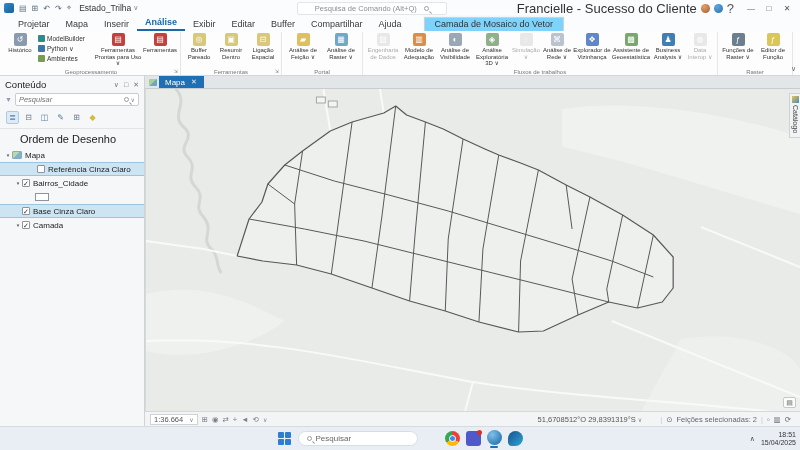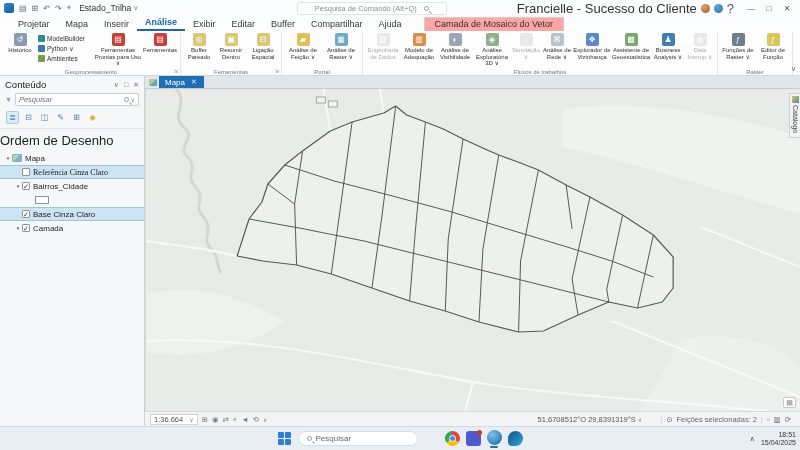--- a/index.html
+++ b/index.html
@@ -22,21 +22,21 @@
   .avatar { width:9px; height:9px; border-radius:50%; background:radial-gradient(circle at 35% 30%,#e8a06a,#9a5b33); }
   .cloudico { width:9px; height:9px; border-radius:50%; background:radial-gradient(circle at 35% 30%,#5aa7e0,#2c6fa8); }
   .winbtns { display:flex; margin-left:8px; }
   .winbtns span { width:18px; text-align:center; font-size:8px; color:#555; cursor:default; }
 
   
   .menubar { position:absolute; top:16px; left:0; right:0; height:15px; background:#fbfcfd;
              display:flex; align-items:flex-end; padding-left:10px; font-size:9px; color:#3a3a3a; }
   .mtab { padding:1px 8px 2px; cursor:default; }
   .mtab.active { color:#1a68a7; font-weight:bold; border-bottom:2px solid #1a68a7; }
-  .ctxtab { margin-left:14px; background:#fca5a5; border:1px solid #cfd2d5; border-bottom:none;
+  .ctxtab { margin-left:14px; background:#7dd3fc; border:1px solid #cfd2d5; border-bottom:none;
             padding:1px 10px 2px; color:#333; box-shadow:0 -1px 2px rgba(0,0,0,.05); }
 
   
   .ribbon { position:absolute; top:31px; left:0; right:0; height:45px; background:#fdfdfe;
             border-bottom:1px solid #d4d7da; display:flex; align-items:stretch; padding:1px 2px 0; }
   .rgroup { display:flex; flex-direction:column; border-right:1px solid #e4e6e8; padding:0 2px; }
   .rbtns { flex:1; display:flex; align-items:flex-start; }
   .rlabel { height:9px; font-size:6px; color:#777; text-align:center; position:relative; line-height:9px; }
   .rlabel .launcher { position:absolute; right:0; bottom:1px; font-size:5px; color:#888; }
   .rbtn { display:flex; flex-direction:column; align-items:center; padding-top:1px;
@@ -66,21 +66,21 @@
                padding:1px 3px; border-radius:2px; }
   .searchbox input { border:none; outline:none; width:100%; font-size:7.5px; color:#666;
                      font-family:"Liberation Sans",sans-serif; background:transparent; font-style:italic; }
   .mag { width:5px; height:5px; border:1px solid #9aa0a6; border-radius:50%; position:relative; flex:none; }
   .mag::after { content:""; position:absolute; width:3px; height:1px; background:#9aa0a6;
                 transform:rotate(45deg); left:4px; top:5px; }
   .toc-tools { display:flex; gap:3px; padding:2px 6px 4px; border-bottom:1px solid #e2e4e6; }
   .ticon { width:13px; height:13px; display:flex; align-items:center; justify-content:center;
            font-size:8px; color:#5b7ea0; border:1px solid transparent; border-radius:2px; cursor:default; }
   .ticon.active { background:#dcebf6; border-color:#a8cce4; }
-  .toc-section { padding:4px 0 2px; font-size:13px; color:#222; }
+  .toc-section { padding:4px 20px 2px; font-size:11px; color:#222; }
   .tree { flex:1; overflow:hidden; padding-top:1px; }
   .trow { display:flex; align-items:center; height:14px; position:relative; cursor:default; }
   .trow .exp { width:8px; font-size:5px; color:#555; text-align:center; flex:none; }
   .cb { width:8px; height:8px; border:1px solid #8f9499; background:#fff; flex:none;
         font-size:7px; line-height:7px; text-align:center; color:#333; margin-right:3px; border-radius:1px; }
   .tlabel { white-space:nowrap; overflow:hidden; font-size:8px; color:#222; }
   .trow.selected { background:#cde4f2; border-top:1px solid #9cc4dd; border-bottom:1px solid #9cc4dd; }
   .mapico { width:10px; height:8px; border-radius:1px; flex:none; margin-right:3px;
             background:linear-gradient(135deg,#bcd9a0 50%,#7fb3d5 50%); border:1px solid #8fa8be; }
   .swatch { width:14px; height:8px; background:#fff; border:1px solid #8f9499; margin-left:3px; }
@@ -335,21 +335,21 @@
           <div class="ticon">⊞</div>
           <div class="ticon" style="color: rgb(216, 185, 62);">◆</div>
         </div>
       <div class="toc-section">Ordem de Desenho</div>
       <div class="tree" id="toc-tree">
           <div class="trow" style="padding-left: 4px;">
             <span class="exp">▾</span>
             <span class="mapico"></span>
             <span class="tlabel">Mapa</span>
           </div>
-          <div class="trow selected" style="padding-left: 14px; font-family: Liberation Serif, serif;">
+          <div class="trow selected" style="padding-left: 29px;">
             <span class="exp"></span>
             <span class="cb"></span>
             <span class="tlabel">Referência Cinza Claro</span>
           </div>
           <div class="trow" style="padding-left: 14px;">
             <span class="exp">▾</span>
             <span class="cb">✓</span>
             <span class="tlabel">Bairros_Cidade</span>
           </div>
           <div class="trow" style="padding-left: 24px;">

